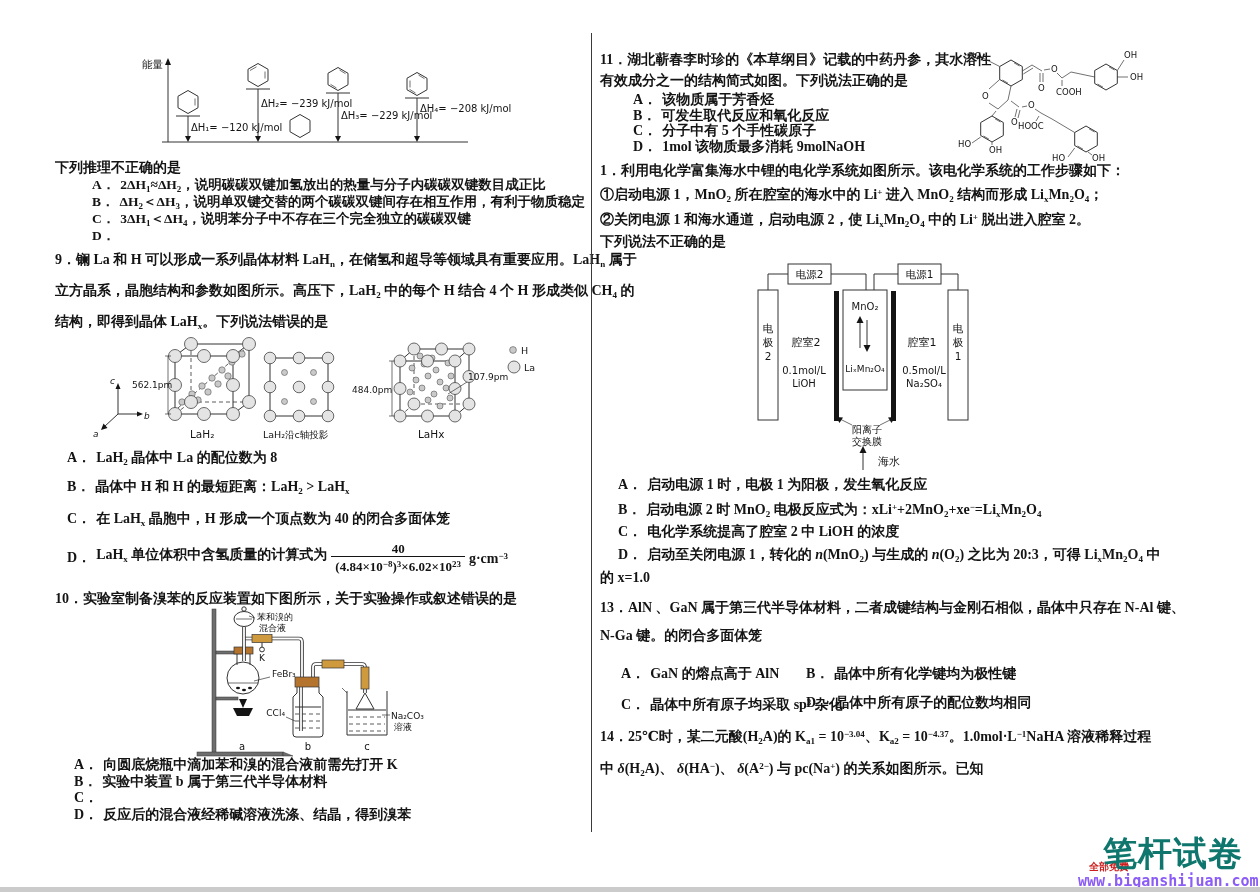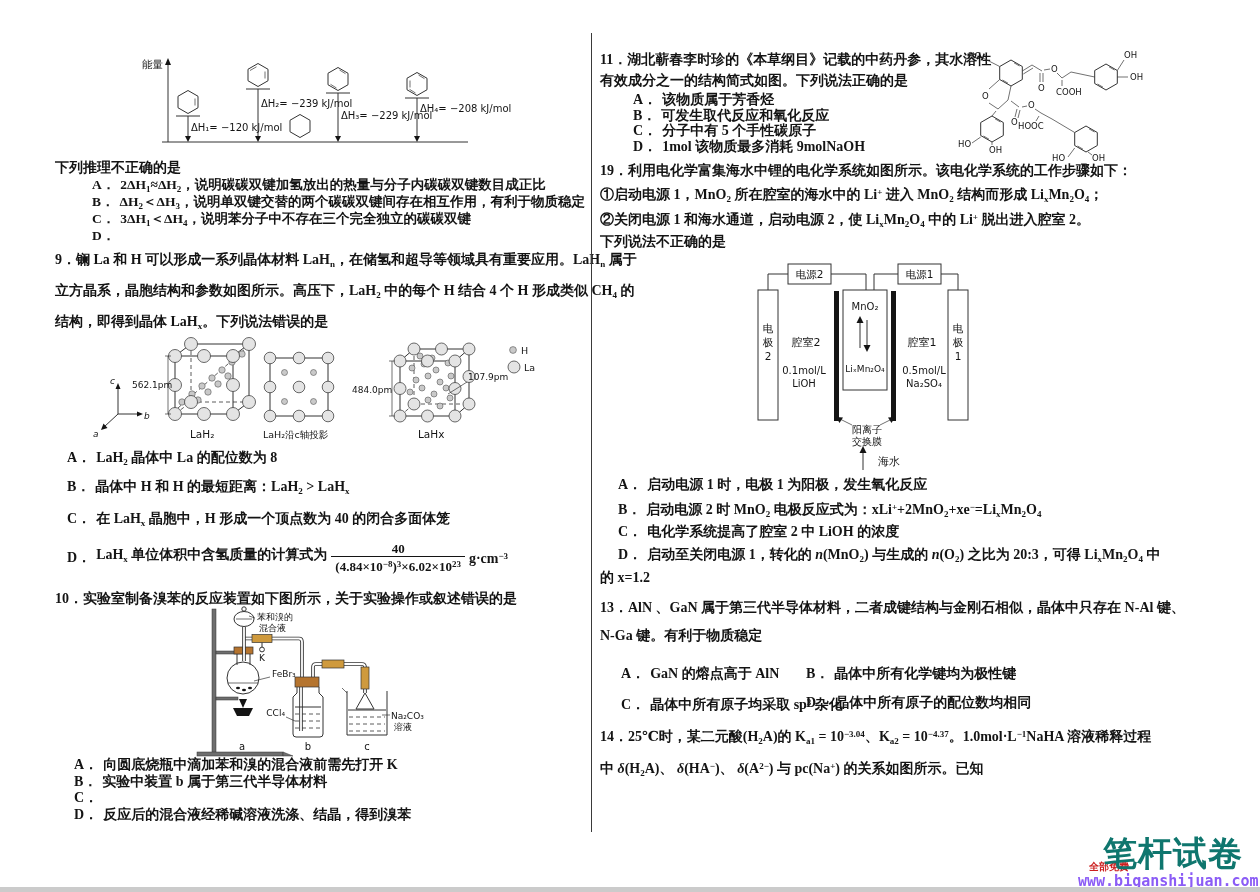--- a/index.html
+++ b/index.html
@@ -433,21 +433,21 @@
   <use href="#bz" x="130" y="94"></use>
   <line class="thin" x1="133" y1="83.8" x2="138.5" y2="87"></line>
       <line class="thin" x1="121.5" y1="101" x2="127" y2="104.2"></line>
   <text x="96" y="116">HO</text>
   <line class="thin" x1="112" y1="112" x2="118.7" y2="103"></line>
   <text x="136" y="116">OH</text>
   <line class="thin" x1="132" y1="107" x2="136" y2="110"></line>
   </g>
 </svg>
 
-<div class="t" style="left:600px;top:162px">19．利用电化学富集海水中锂的电化学系统如图所示。该电化学系统的工作步骤如下：</div>
+<div class="t" style="left:600px;top:162px">1．利用电化学富集海水中锂的电化学系统如图所示。该电化学系统的工作步骤如下：</div>
 <div class="t" style="left:600px;top:184px">①启动电源 1，MnO<sub>2</sub> 所在腔室的海水中的 Li<sup>+</sup> 进入 MnO<sub>2</sub> 结构而形成 Li<sub>x</sub>Mn<sub>2</sub>O<sub>4</sub>；</div>
 <div class="t" style="left:600px;top:209px">②关闭电源 1 和海水通道，启动电源 2，使 Li<sub>x</sub>Mn<sub>2</sub>O<sub>4</sub> 中的 Li<sup>+</sup> 脱出进入腔室 2。</div>
 <div class="t" style="left:600px;top:233px">下列说法不正确的是</div>
 
 <svg style="left:700px;top:258px" width="340" height="218" viewBox="0 0 340 218">
 
   <path class="ln" d="M88,16 H68 V32"></path>
     <path class="ln" d="M131,16 H166 V32"></path>
   <path class="ln" d="M198,16 H174 V32"></path>
     <path class="ln" d="M241,16 H258 V32"></path>
@@ -505,24 +505,24 @@
     <span>启动电源 2 时 MnO<sub>2</sub> 电极反应式为：xLi<sup>+</sup>+2MnO<sub>2</sub>+xe<sup>−</sup>=Li<sub>x</sub>Mn<sub>2</sub>O<sub>4</sub></span>
   </div>
 <div class="t row" style="left:618px;top:523px">
   <span class="lab">C．</span>
     <span>电化学系统提高了腔室 2 中 LiOH 的浓度</span>
   </div>
 <div class="t row" style="left:618px;top:546px">
   <span class="lab">D．</span>
     <span>启动至关闭电源 1，转化的 <i>n</i>(MnO<sub>2</sub>) 与生成的 <i>n</i>(O<sub>2</sub>) 之比为 20:3，可得 Li<sub>x</sub>Mn<sub>2</sub>O<sub>4</sub> 中</span>
   </div>
-<div class="t" style="left:600px;top:569px">的 x=1.2</div>
+<div class="t" style="left:600px;top:569px">的 x=1.0</div>
 
 <div class="t" style="left:600px;top:599px">13．AlN 、GaN 属于第三代半导体材料，二者成键结构与金刚石相似，晶体中只存在 N-Al 键、</div>
-<div class="t" style="left:600px;top:627px">N-Ga 键。有利于物质稳定</div>
+<div class="t" style="left:600px;top:627px">N-Ga 键。的闭合多面体笼</div>
 <div class="t row" style="left:621px;top:665px">
   <span class="lab">A．</span>
     <span>GaN 的熔点高于 AlN</span>
   </div>
 <div class="t row" style="left:806px;top:665px">
   <span class="lab">B．</span>
     <span>晶体中所有化学键均为极性键</span>
   </div>
 <div class="t row" style="left:621px;top:694px">
   <span class="lab">C．</span>

